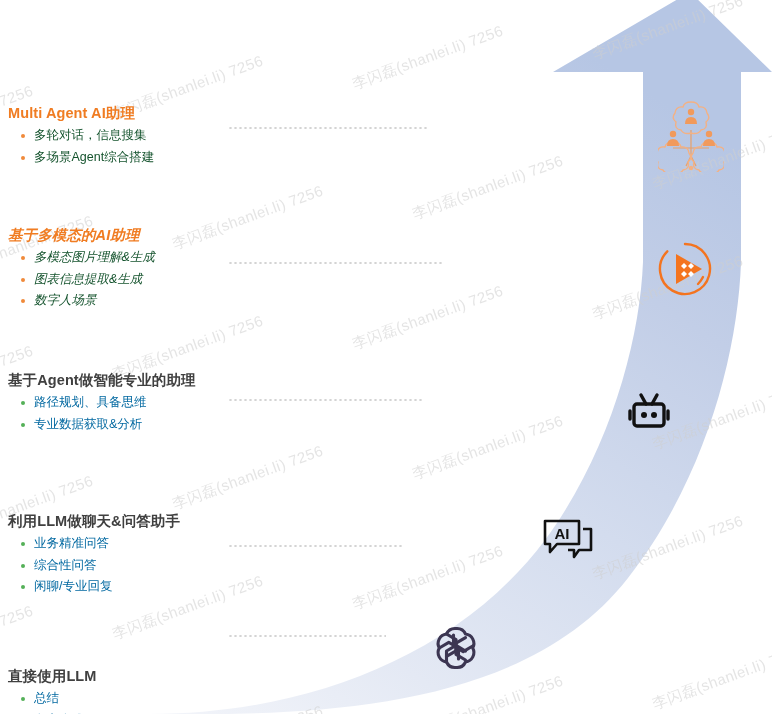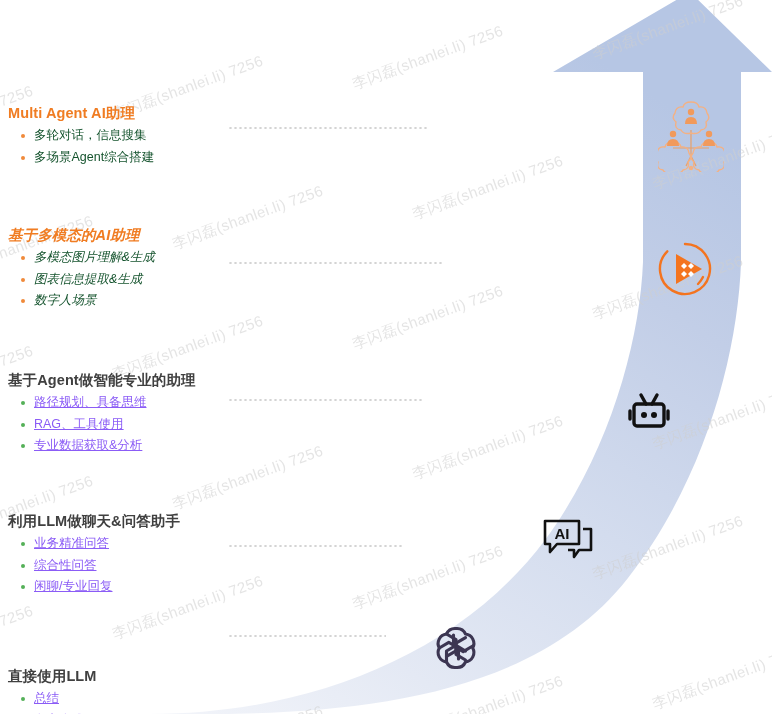--- a/index.html
+++ b/index.html
@@ -84,21 +84,21 @@
     width: 4px;
     height: 4px;
     border-radius: 50%;
   }
 
   .orange h2 { color: #f07c22; }
   .orange .bullets li { color: #14532d; }
   .orange .bullets li .dot { background: #f08a3a; }
 
   .green h2 { color: #404040; }
-  .green .bullets li { color: #8b5cf6; text-decoration: underline; }
+  .green .bullets li { color: #0369a1; }
   .green .bullets li .dot { background: #54b058; }
 
   
   .dotline {
     position: absolute;
     height: 2px;
     z-index: 4;
     background-image: radial-gradient(circle, #cccccc 0 1px, transparent 1.3px);
     background-size: 5px 2px;
     background-repeat: repeat-x;
@@ -201,21 +201,20 @@
         <li><span class="dot"></span><span>多模态图片理解&amp;生成</span></li>
         <li><span class="dot"></span><span>图表信息提取&amp;生成</span></li>
         <li><span class="dot"></span><span>数字人场景</span></li>
       </ul>
     </div>
 
     <div class="stage green" style="top:371px;">
       <h2>基于Agent做智能专业的助理</h2>
       <ul class="bullets">
         <li><span class="dot"></span><span>路径规划、具备思维</span></li>
-        <li><span class="dot"></span><span>RAG、工具使用</span></li>
         <li><span class="dot"></span><span>专业数据获取&amp;分析</span></li>
       </ul>
     </div>
 
     <div class="stage green" style="top:512px;">
       <h2>利用LLM做聊天&amp;问答助手</h2>
       <ul class="bullets">
         <li><span class="dot"></span><span>业务精准问答</span></li>
         <li><span class="dot"></span><span>综合性问答</span></li>
         <li><span class="dot"></span><span>闲聊/专业回复</span></li>

